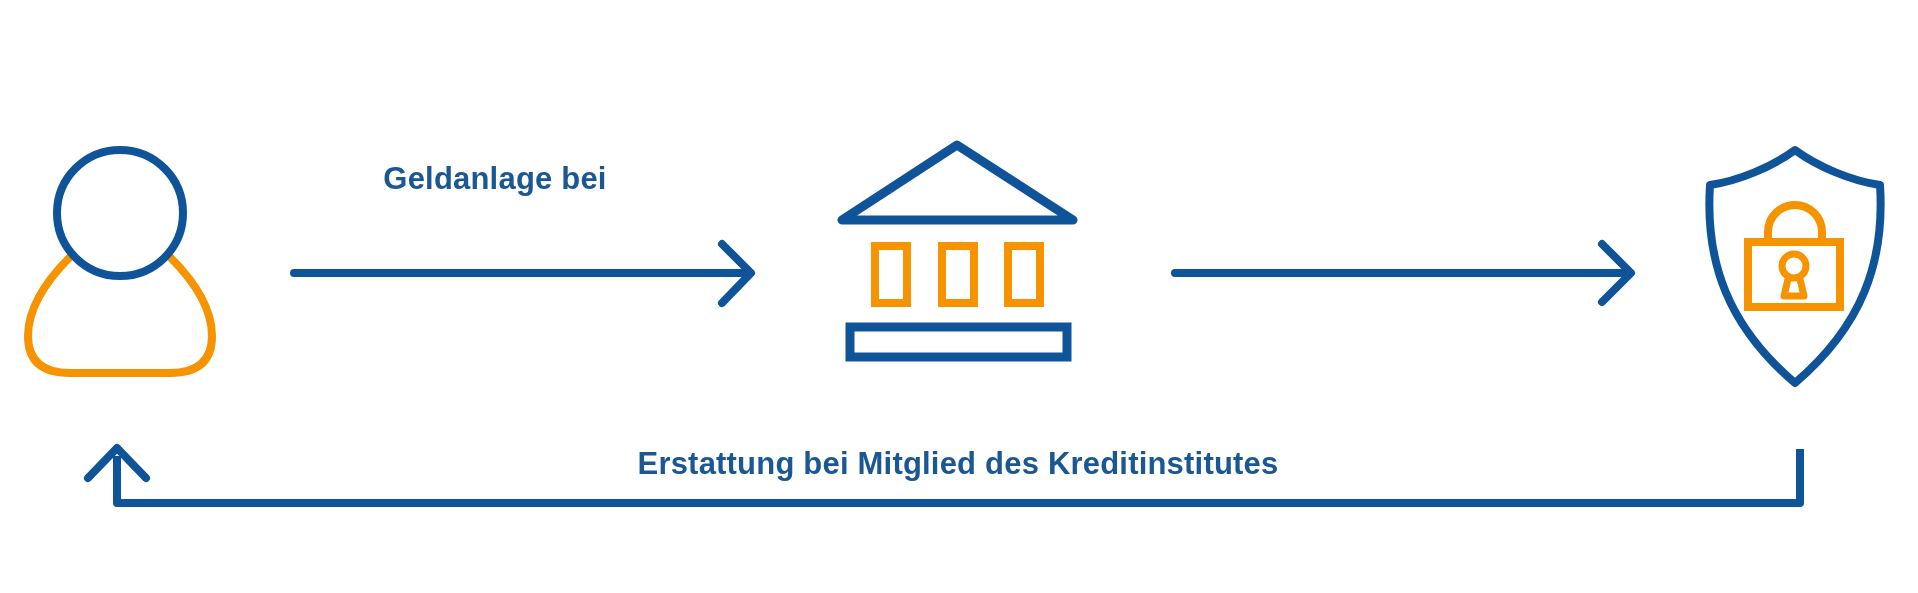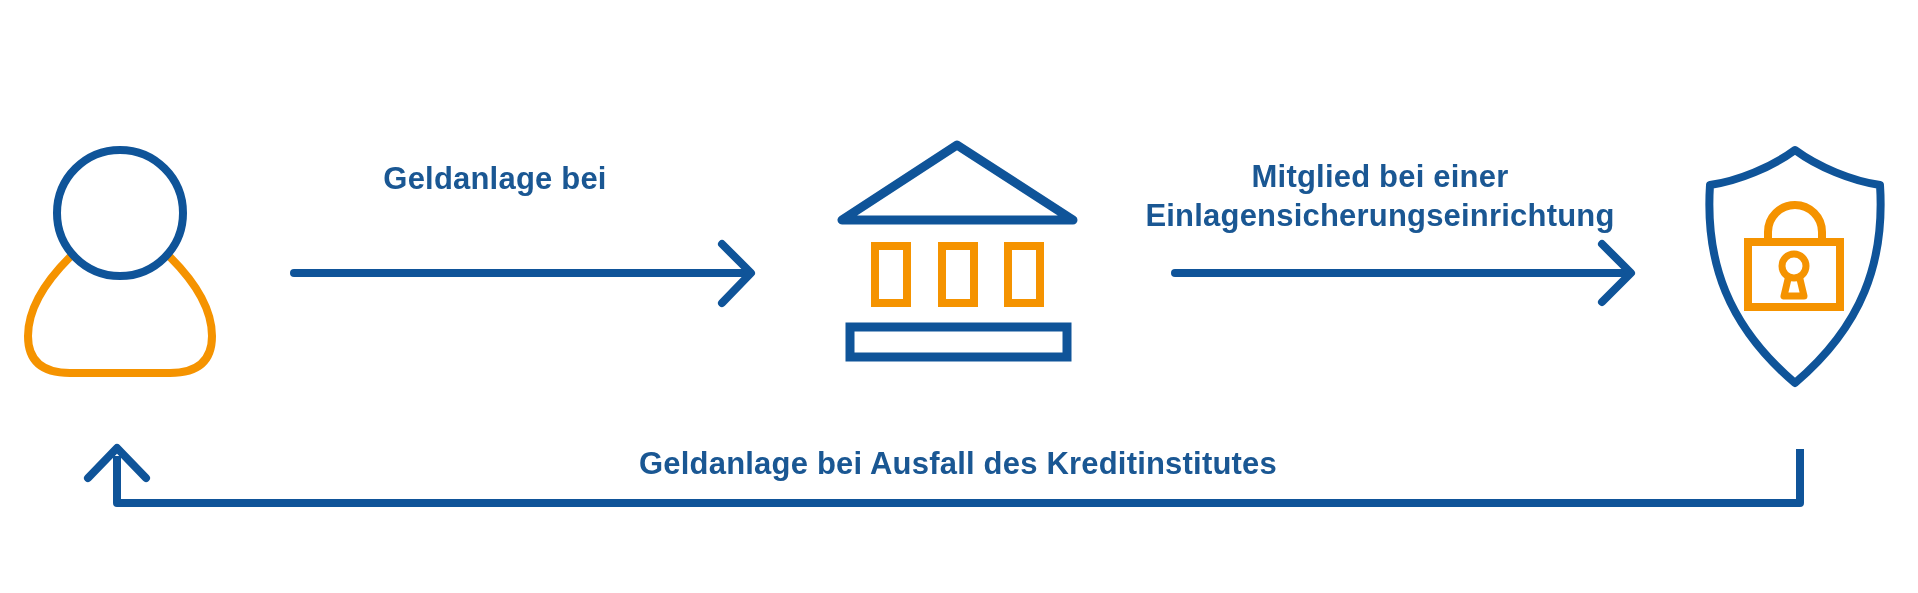--- a/index.html
+++ b/index.html
@@ -67,20 +67,16 @@
     <g>
       <path class="stroke-blue" stroke-width="8" stroke-linejoin="round" d="M 1800 449 V 503 H 117 V 456"></path>
       <path class="stroke-blue" stroke-width="8" stroke-linecap="round" stroke-linejoin="round" d="M 88 478 L 117 448 L 146 478"></path>
     </g>
   </svg>
 
   <div class="label" style="left:245px; top:159px; width:500px;">
     <div>Geldanlage bei</div>
   </div>
 
-  <div class="label" style="left:1080px; top:157px; width:600px;">
-    <div>Mitglied bei einer</div>
-    <div>Einlagensicherungseinrichtung</div>
-  </div>
 
-  <div class="label" style="left:558px; top:444px; width:800px;">Geldanlage bei Ausfall des Kreditinstitutes</div>
+  <div class="label" style="left:558px; top:444px; width:800px;">Erstattung bei Mitglied des Kreditinstitutes</div>
 
 </div>
 
 </body></html>

